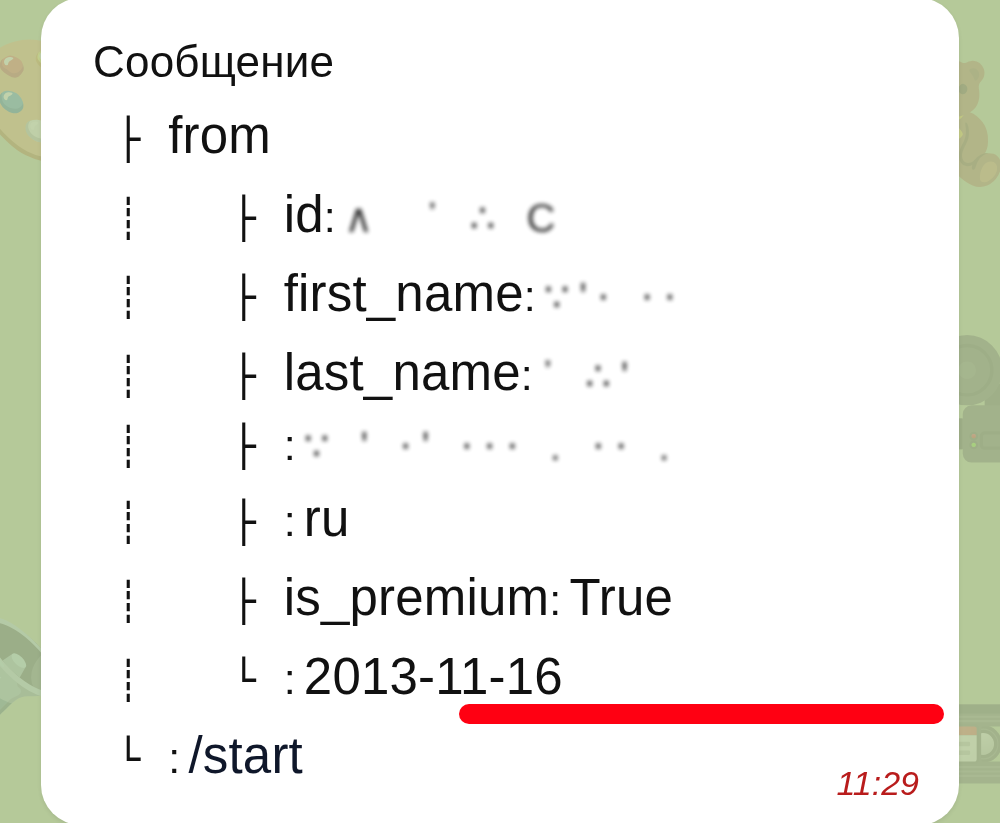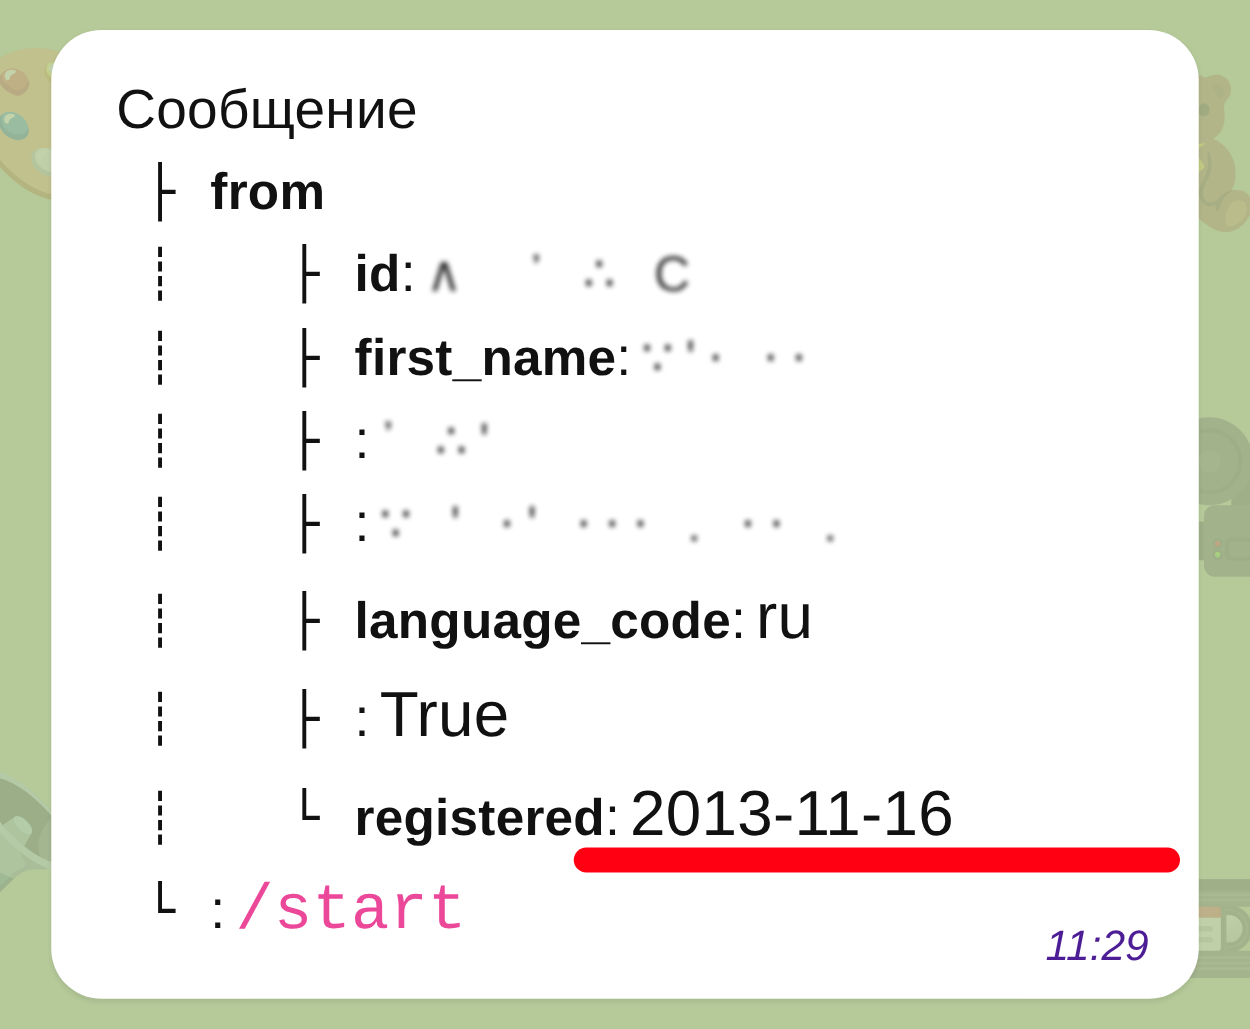--- a/index.html
+++ b/index.html
@@ -52,41 +52,40 @@
       font-family: "SF Mono", Menlo, Consolas, monospace;
       white-space: pre;
       color: #111;
       font-weight: 400;
       font-size: 40px;
       letter-spacing: -1px;
       user-select: none;
       margin-right: 6px;
     }
     .key {
-      font-weight: 700;
-      font-size: 41px;
+      font-weight: 400;
+      font-size: 51px;
     }
     .colon {
       font-weight: 400;
       font-size: 43px;
       margin-right: 8px;
     }
     .value {
       font-weight: 400;
       font-size: 51px;
     }
     .value.link {
-      color: #ec4899;
-      font-family: Liberation Mono, monospace;
+      color: #0f172a;
     }
     .timestamp {
       position: absolute;
       right: 40px;
       bottom: 22px;
-      color: #4c1d95;
+      color: #b91c1c;
       font-size: 34px;
       font-style: italic;
       font-weight: 300;
     }
     .redact {
       color: #111;
       font-size: 40px;
       letter-spacing: 10px;
       filter: blur(2px);
       opacity: 0.85;
@@ -127,46 +126,46 @@
 
   <div class="line">
     <span class="tree-prefix"> ┊    ├ </span>
     <span class="key">first_name</span>
       <span class="colon">:</span>
     <span class="redact">∵'⋅ ⋅⋅</span>
   </div>
 
   <div class="line">
     <span class="tree-prefix"> ┊    ├ </span>
+    <span class="key">last_name</span>
       <span class="colon">:</span>
     <span class="redact">᾽ ∴'</span>
   </div>
 
   <div class="line">
     <span class="tree-prefix"> ┊    ├ </span>
       <span class="colon">:</span>
     <span class="redact">∵ '  ⋅'  ⋅⋅⋅  . ⋅⋅ .</span>
   </div>
 
   <div class="line">
     <span class="tree-prefix"> ┊    ├ </span>
-    <span class="key">language_code</span>
       <span class="colon">:</span>
     <span class="value">ru</span>
   </div>
 
   <div class="line">
     <span class="tree-prefix"> ┊    ├ </span>
+    <span class="key">is_premium</span>
       <span class="colon">:</span>
     <span class="value">True</span>
   </div>
 
   <div class="line" style="position:relative;">
     <span class="tree-prefix"> ┊    └ </span>
-    <span class="key">registered</span>
       <span class="colon">:</span>
     <span class="value">2013-11-16</span>
     <span class="underline-highlight" style="left:366px; bottom:-8px; width:485px;"></span>
   </div>
 
   <div class="line">
     <span class="tree-prefix"> └ </span>
       <span class="colon">:</span>
     <span class="value link">/start</span>
   </div>

